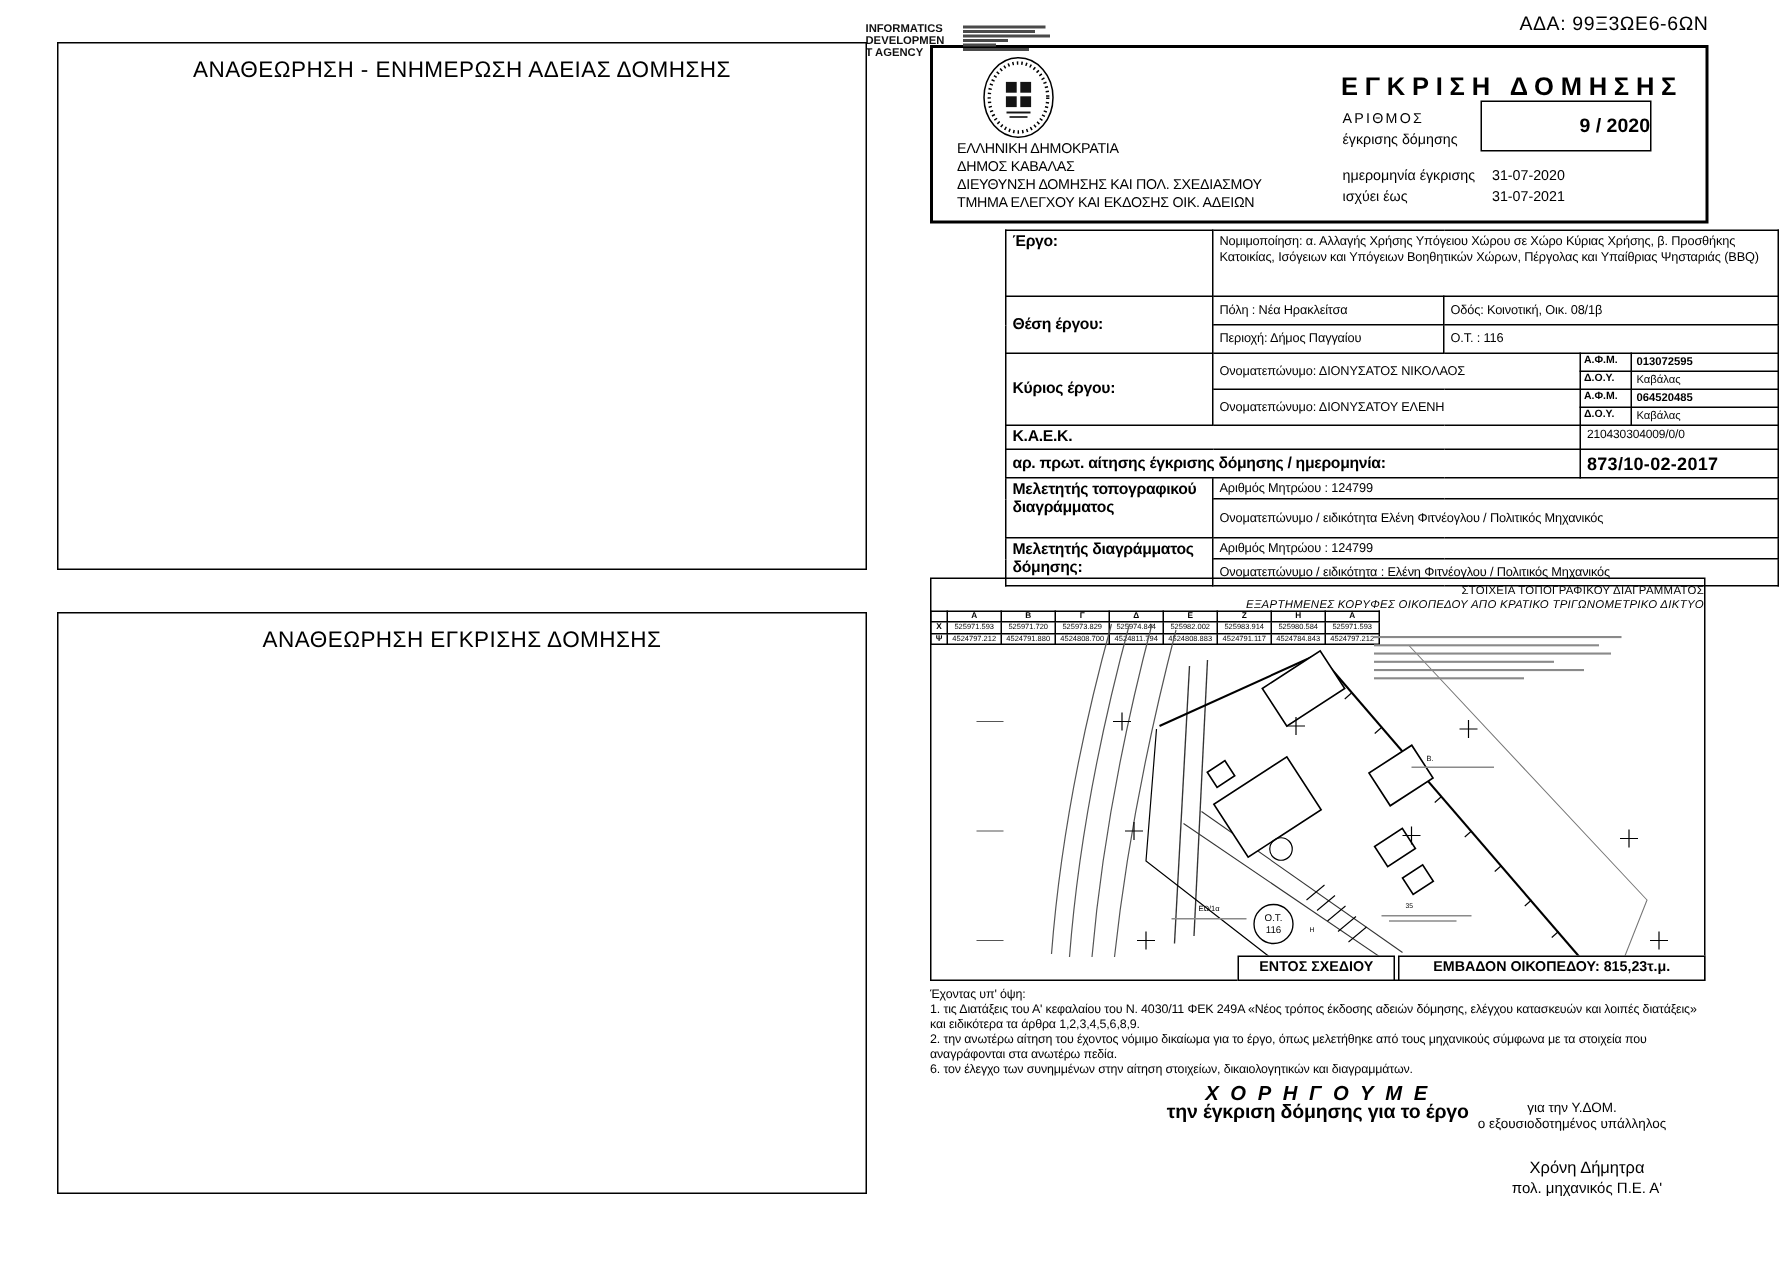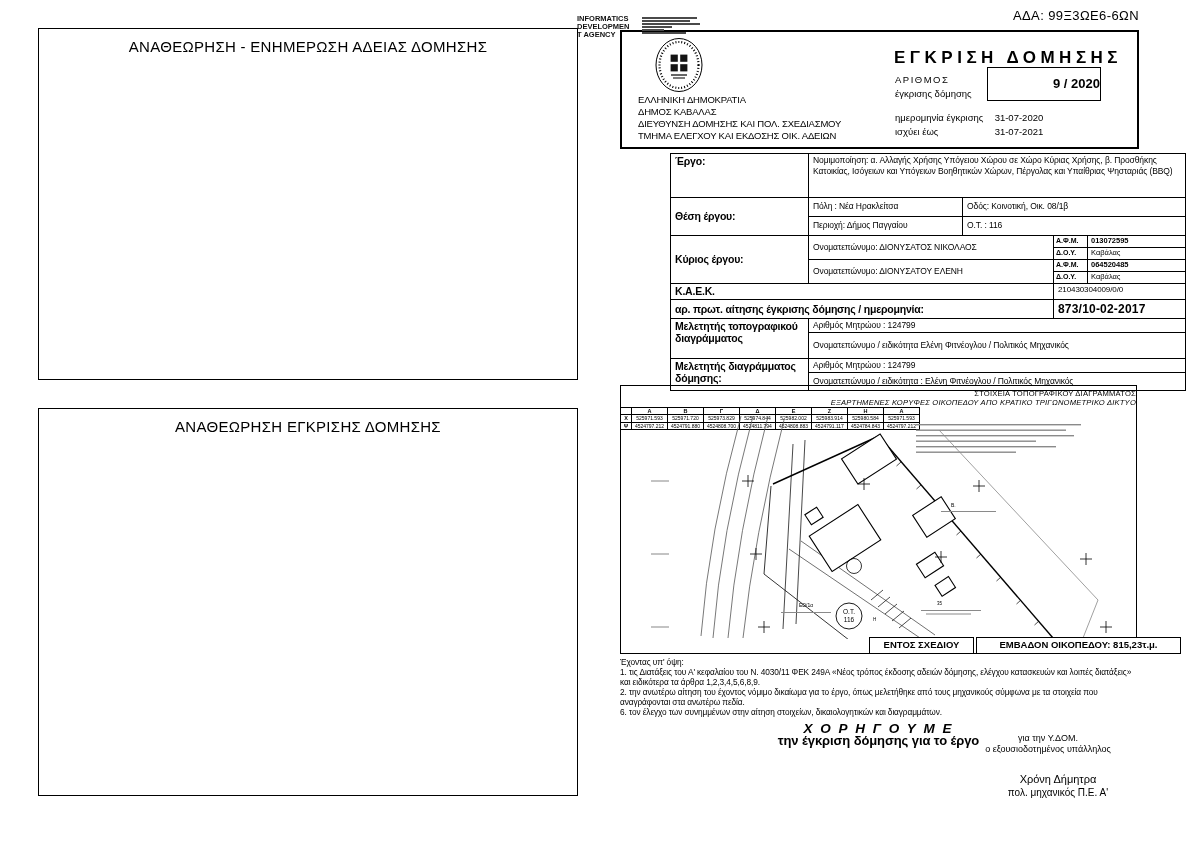--- a/index.html
+++ b/index.html
@@ -46,21 +46,21 @@
   #diag{left:620px;top:385px;width:515px;height:267px;border:1.6px solid #000;}
   .dtit{width:100%;text-align:right;font-size:7.6px;line-height:9px;letter-spacing:.2px;}
   .dtit1{top:3px;} .dtit2{top:12px;font-style:italic;}
   #vtxwrap{left:-1px;top:21px;}
   #vtx{border-collapse:collapse;}
   #vtx td{border:.9px solid #000;font-size:5px;line-height:6.4px;padding:0 1px;text-align:center;
           white-space:nowrap;width:33px;}
   #vtx td.vh{font-weight:bold;width:8px;font-size:5.5px;}
   .planlbl{font-size:5px;fill:#000;}
   .entos{bottom:-1px;height:15px;border:1.6px solid #000;background:#fff;
-         font-size:9.5px;font-weight:bold;text-align:center;line-height:14px;margin-left:44px;}
+         font-size:9.5px;font-weight:bold;text-align:center;line-height:14px;}
   #entos1{left:204px;width:103px;}
   #entos2{left:311px;width:203px;text-align:center;}
 
   
   #foot{left:620px;top:657px;width:517px;font-size:8.3px;line-height:10px;letter-spacing:-.1px;}
   #foot .grant1{text-align:center;font-size:13.5px;font-weight:bold;letter-spacing:2px;margin-top:7px;font-style:italic;}
   #foot .grant2{text-align:center;font-size:13px;font-weight:bold;margin-top:2px;}
   .sig1{left:953px;top:733px;width:190px;text-align:center;font-size:9px;line-height:11px;}
   .sig2{left:973px;top:772px;width:170px;text-align:center;font-size:11px;line-height:14px;}
   .sig2 .role{font-size:10px;}

